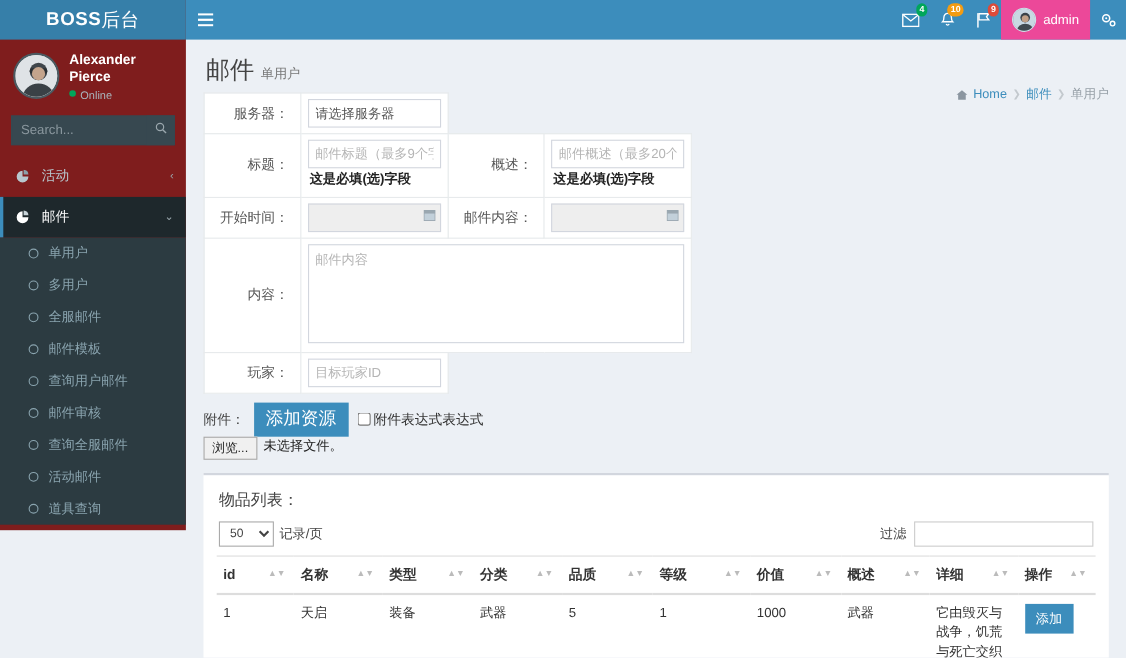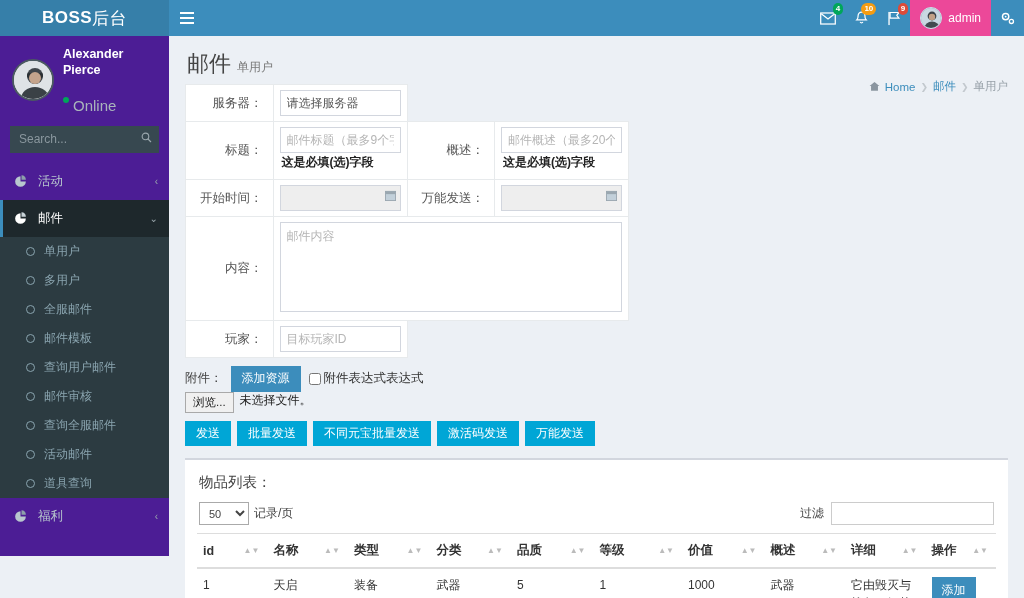--- a/index.html
+++ b/index.html
@@ -4,21 +4,21 @@
 <style>
   * { box-sizing: border-box; }
   html, body { margin:0; padding:0; }
   body {
     width:1024px; height:598px; overflow:hidden;
     font-family:"Liberation Sans", "DejaVu Sans", sans-serif;
     font-size:13px; background:#ecf0f5; color:#333;
   }
   
   .app { display:flex; width:1024px; height:598px; }
-  .sidebar { width:169px; background:#4c1d95; flex:0 0 169px; height:556px; overflow:hidden; }
+  .sidebar { width:169px; background:#7f1d1d; flex:0 0 169px; height:482px; overflow:hidden; }
   .right { flex:1 1 auto; height:598px; display:flex; flex-direction:column; overflow:hidden; }
 
   
   .logo {
     height:36px; background:#367fa9; color:#fff; display:flex;
     align-items:center; justify-content:center; font-size:17px; font-weight:bold;
     letter-spacing:.5px;
   }
   .logo .thin { font-weight:normal; }
 
@@ -45,21 +45,21 @@
     display:block; border:1px solid #cfe0ea;
   }
   .user-menu span { font-size:12px; }
 
   
   .side-user { display:flex; align-items:center; padding:10px 8px 10px 12px; gap:9px; }
   .side-user .ava { width:42px; height:42px; border-radius:50%; overflow:hidden;
                     background:#e6e6e6; border:2px solid #4b5a61; flex:0 0 42px; }
   .side-user .info { color:#fff; }
   .side-user .nm { font-size:12.5px; font-weight:bold; line-height:1.3; }
-  .side-user .st { font-size:15px; color:#a9b4bb; display:flex; align-items:flex-start; gap:4px; margin-top:18px; }
+  .side-user .st { font-size:10px; color:#a9b4bb; display:flex; align-items:flex-start; gap:4px; margin-top:3px; }
   .dot { width:6px; height:6px; border-radius:50%; background:#00a65a; display:inline-block; }
 
   
   .side-search { margin:2px 10px 10px 10px; position:relative; }
   .side-search input {
     width:100%; height:27px; background:#374850; border:1px solid #374850;
     color:#aeb8bd; font-size:12px; padding:0 20px 0 8px; outline:none;
     font-family:inherit;
   }
   .side-search input::placeholder { color:#8a979e; }
@@ -108,21 +108,21 @@
   .inp::placeholder { color:#b5b5b5; }
   .inp.gray { background:#eeeeee; }
   .cell-pad { padding:5px 6px !important; }
   .err { color:#222; font-size:12px; font-weight:bold; padding:1px 0 3px 2px; }
   .date-wrap { position:relative; }
   .date-wrap .cal { position:absolute; right:5px; top:5px; color:#9aa7b0; font-size:11px; }
   textarea.inp { height:90px; resize:none; padding:5px 6px; line-height:1.4; }
 
   
   .attach-row { display:flex; align-items:center; gap:8px; margin-top:8px; font-size:12.5px; color:#444; }
-  .btn { border:none; color:#fff; font-size:12px; padding:5px 11px; cursor:pointer;
+  .btn { border:none; color:#fff; font-size:16px; padding:5px 11px; cursor:pointer;
          font-family:inherit; line-height:1.3; }
   .btn-blue { background:#3c8dbc; }
   .btn-lightblue { background:#00a6d6; }
   .chk-lbl { display:flex; align-items:center; gap:3px; font-size:12.5px; color:#333; cursor:pointer; }
   .chk-lbl input { margin:0; width:12px; height:12px; }
   .hint { font-size:12.5px; color:#444; margin:7px 0 5px 0; }
   .file-row { display:flex; align-items:flex-start; gap:6px; margin-bottom:8px; }
   .file-btn { border:1px solid #a9a9a9; background:#f0f0f0; font-size:11.5px;
               padding:2px 7px; font-family:inherit; cursor:pointer; color:#222; }
   .file-txt { font-size:12px; color:#222; }
@@ -393,21 +393,21 @@
             <div class="date-wrap">
               <input class="inp gray" type="text" value="" style="">
               <span class="cal">
                 <svg width="11" height="11" viewBox="0 0 12 12">
                       <rect x="0.5" y="1.5" width="11" height="10" fill="#c2d0da" stroke="#9aa7b0"></rect>
                       <rect x="0.5" y="1.5" width="11" height="3" fill="#9aa7b0"></rect>
                     </svg>
               </span>
             </div>
           </td>
-          <td class="lbl-cell">万能发送：</td>
+          <td class="lbl-cell">邮件内容：</td>
           <td class="cell-pad">
             <div class="date-wrap">
               <input class="inp gray" type="text" value="" style="">
               <span class="cal">
                 <svg width="11" height="11" viewBox="0 0 12 12">
                       <rect x="0.5" y="1.5" width="11" height="10" fill="#c2d0da" stroke="#9aa7b0"></rect>
                       <rect x="0.5" y="1.5" width="11" height="3" fill="#9aa7b0"></rect>
                     </svg>
               </span>
             </div>
@@ -438,27 +438,20 @@
           <span>附件表达式表达式</span>
         </label>
       </div>
 
 
       <div class="file-row">
         <button class="file-btn">浏览...</button>
         <span class="file-txt">未选择文件。</span>
       </div>
 
-      <div class="send-row">
-        <button class="btn btn-lightblue">发送</button>
-        <button class="btn btn-lightblue">批量发送</button>
-        <button class="btn btn-lightblue">不同元宝批量发送</button>
-        <button class="btn btn-lightblue">激活码发送</button>
-        <button class="btn btn-lightblue">万能发送</button>
-      </div>
 
       <div class="box">
         <div class="box-title">物品列表：</div>
 
         <div class="tbl-ctrl">
           <div class="len-ctrl">
             <select>
               <option selected="">50</option>
             </select>
             <span>记录/页</span>

